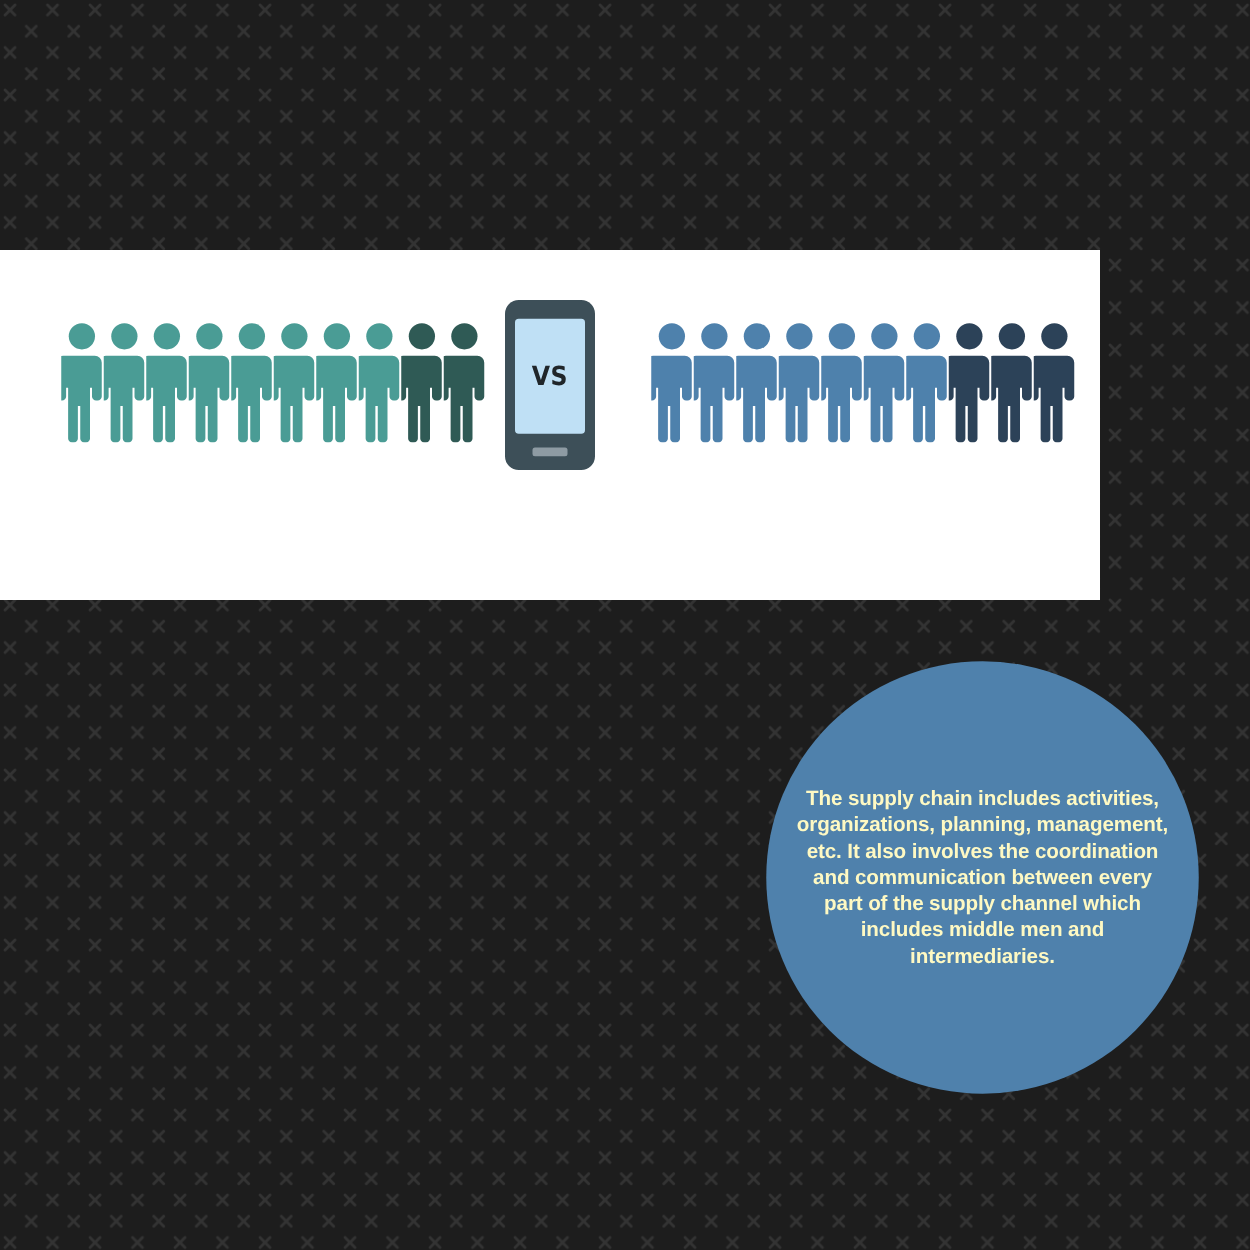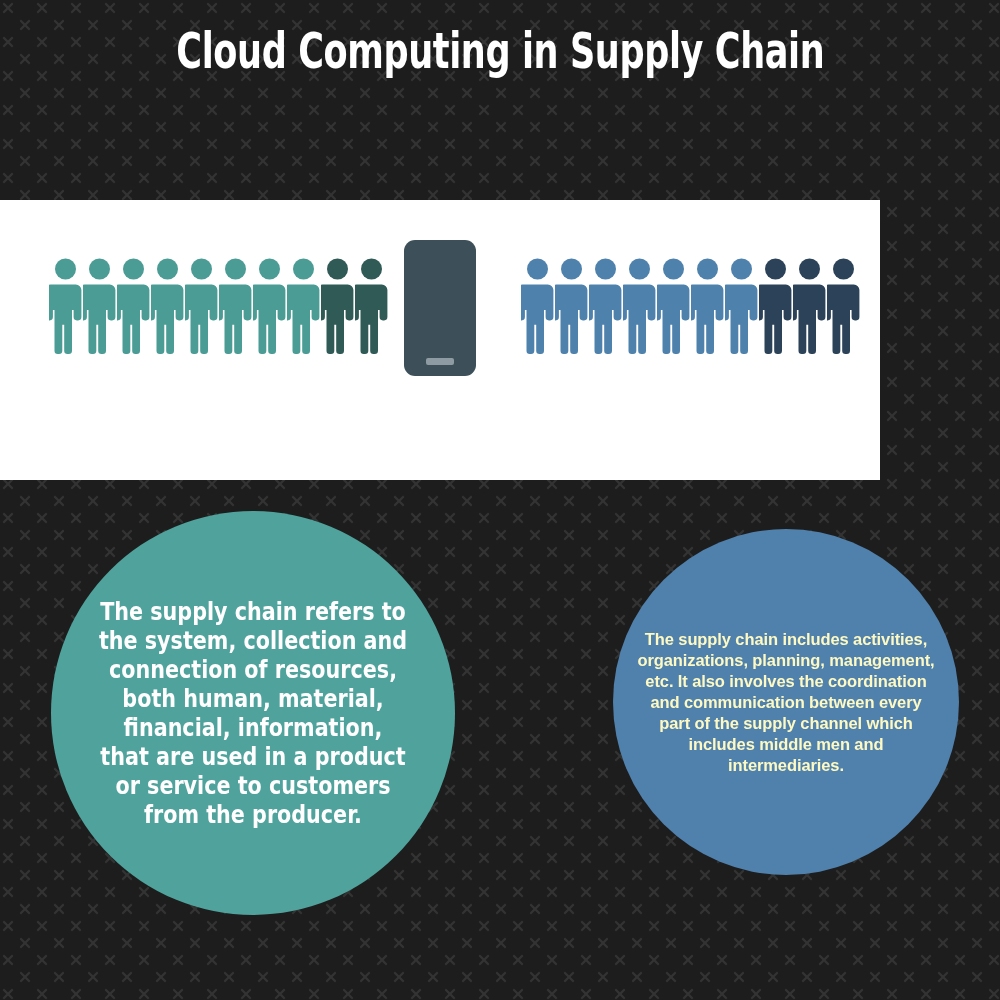--- a/index.html
+++ b/index.html
@@ -219,23 +219,20 @@
             <line x1="21" y1="21" x2="29" y2="29"></line>
             <line x1="29" y1="21" x2="21" y2="29"></line>
           </g>
         </pattern>
       </defs>
       <rect x="0" y="0" width="1000" height="1000" fill="#1d1d1d"></rect>
       <rect x="0" y="0" width="1000" height="1000" fill="url(#xpat)"></rect>
     </svg>
   </div>
 
-  <div class="title-wrap">
-    <div class="title">Cloud Computing in Supply Chain</div>
-  </div>
 
 
   <div class="white-panel"></div>
 
   <div class="people-row left" id="left-people">
       <div class="person">
         <svg viewBox="0 0 33 96" xmlns="http://www.w3.org/2000/svg">
           <circle cx="16.5" cy="11" r="10.5" fill="#4a9c95"></circle>
           <path d="M6.2 26.5 h20.6 a5.6 5.6 0 0 1 5.6 5.6 v27 a3.3 3.3 0 0 1 -3.3 3.3 h-1.2 a3.3 3.3 0 0 1 -3.3 -3.3 v-7 h-1.6 v40.6 a3.3 3.3 0 0 1 -3.3 3.3 h-1.2 a3.3 3.3 0 0 1 -3.3 -3.3 v-26 h-1.9 v26 a3.3 3.3 0 0 1 -3.3 3.3 h-1.2 a3.3 3.3 0 0 1 -3.3 -3.3 v-40.6 h-1.6 v7 a3.3 3.3 0 0 1 -3.3 3.3 h-1.2 a3.3 3.3 0 0 1 -3.3 -3.3 v-27 a5.6 5.6 0 0 1 5.6 -5.6 z" fill="#4a9c95"></path>
         </svg>
@@ -290,20 +287,23 @@
       </div>
       <div class="person">
         <svg viewBox="0 0 33 96" xmlns="http://www.w3.org/2000/svg">
           <circle cx="16.5" cy="11" r="10.5" fill="#2f5a55"></circle>
           <path d="M6.2 26.5 h20.6 a5.6 5.6 0 0 1 5.6 5.6 v27 a3.3 3.3 0 0 1 -3.3 3.3 h-1.2 a3.3 3.3 0 0 1 -3.3 -3.3 v-7 h-1.6 v40.6 a3.3 3.3 0 0 1 -3.3 3.3 h-1.2 a3.3 3.3 0 0 1 -3.3 -3.3 v-26 h-1.9 v26 a3.3 3.3 0 0 1 -3.3 3.3 h-1.2 a3.3 3.3 0 0 1 -3.3 -3.3 v-40.6 h-1.6 v7 a3.3 3.3 0 0 1 -3.3 3.3 h-1.2 a3.3 3.3 0 0 1 -3.3 -3.3 v-27 a5.6 5.6 0 0 1 5.6 -5.6 z" fill="#2f5a55"></path>
         </svg>
       </div>
     </div>
 
   <div class="phone">
+    <div class="phone-screen">
+      <span class="vs-text">VS</span>
+    </div>
     <div class="phone-home"></div>
   </div>
 
   <div class="people-row right" id="right-people">
       <div class="person">
         <svg viewBox="0 0 33 96" xmlns="http://www.w3.org/2000/svg">
           <circle cx="16.5" cy="11" r="10.5" fill="#4e81ac"></circle>
           <path d="M6.2 26.5 h20.6 a5.6 5.6 0 0 1 5.6 5.6 v27 a3.3 3.3 0 0 1 -3.3 3.3 h-1.2 a3.3 3.3 0 0 1 -3.3 -3.3 v-7 h-1.6 v40.6 a3.3 3.3 0 0 1 -3.3 3.3 h-1.2 a3.3 3.3 0 0 1 -3.3 -3.3 v-26 h-1.9 v26 a3.3 3.3 0 0 1 -3.3 3.3 h-1.2 a3.3 3.3 0 0 1 -3.3 -3.3 v-40.6 h-1.6 v7 a3.3 3.3 0 0 1 -3.3 3.3 h-1.2 a3.3 3.3 0 0 1 -3.3 -3.3 v-27 a5.6 5.6 0 0 1 5.6 -5.6 z" fill="#4e81ac"></path>
         </svg>
       </div>
@@ -356,21 +356,18 @@
         </svg>
       </div>
       <div class="person">
         <svg viewBox="0 0 33 96" xmlns="http://www.w3.org/2000/svg">
           <circle cx="16.5" cy="11" r="10.5" fill="#2c4258"></circle>
           <path d="M6.2 26.5 h20.6 a5.6 5.6 0 0 1 5.6 5.6 v27 a3.3 3.3 0 0 1 -3.3 3.3 h-1.2 a3.3 3.3 0 0 1 -3.3 -3.3 v-7 h-1.6 v40.6 a3.3 3.3 0 0 1 -3.3 3.3 h-1.2 a3.3 3.3 0 0 1 -3.3 -3.3 v-26 h-1.9 v26 a3.3 3.3 0 0 1 -3.3 3.3 h-1.2 a3.3 3.3 0 0 1 -3.3 -3.3 v-40.6 h-1.6 v7 a3.3 3.3 0 0 1 -3.3 3.3 h-1.2 a3.3 3.3 0 0 1 -3.3 -3.3 v-27 a5.6 5.6 0 0 1 5.6 -5.6 z" fill="#2c4258"></path>
         </svg>
       </div>
     </div>
 
-  <div class="circle circle-teal">
-    <div class="circle-text-teal">The supply chain refers to the system, collection and connection of  resources, both human, material, financial, information, that are used  in a product or service to customers from the producer.</div>
-  </div>
 
   <div class="circle circle-blue">
     <div class="circle-text-blue">The supply chain includes activities, organizations, planning, management, etc. It also involves the coordination and communication between every part of the supply channel which includes middle men and  intermediaries.</div>
   </div>
 
 </div>
 
 </body></html>

